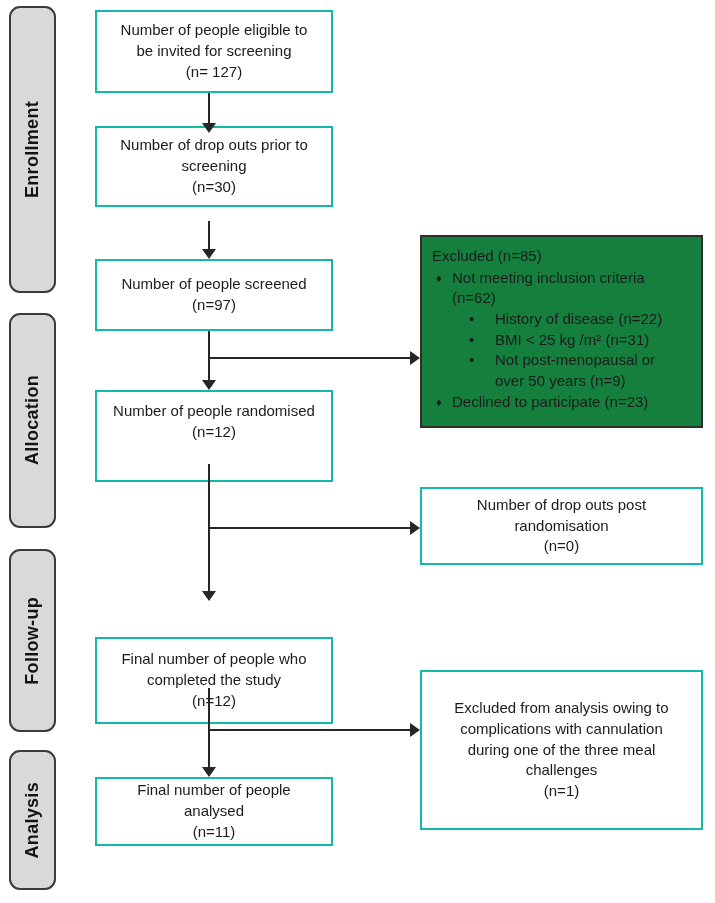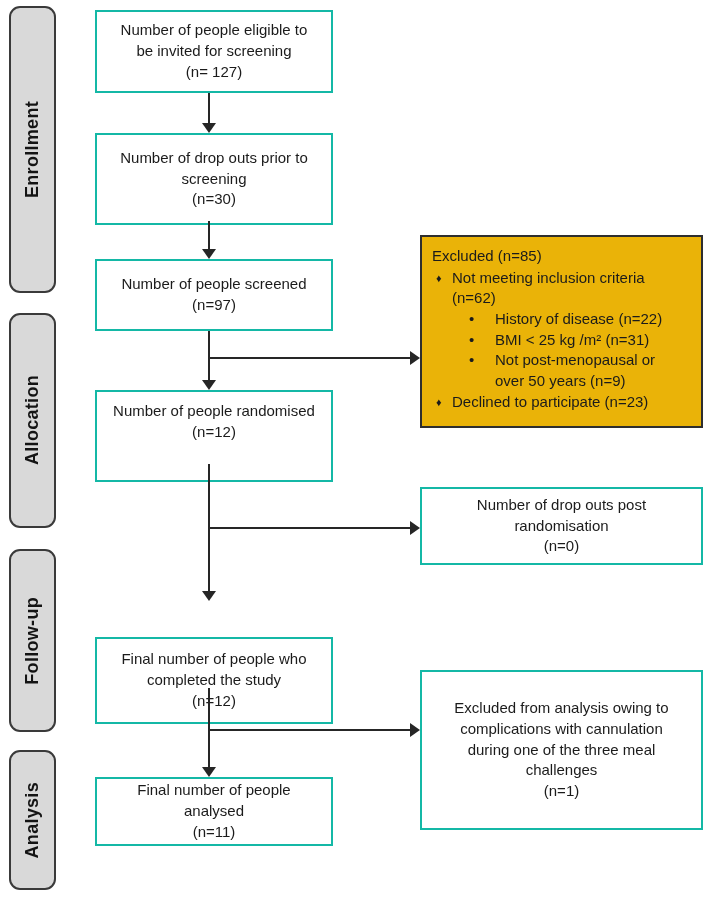--- a/index.html
+++ b/index.html
@@ -24,21 +24,21 @@
     position:absolute; background:#ffffff; border:2px solid #14b8a6;
     display:flex; align-items:center; justify-content:center;
     text-align:center; font-size:15px; line-height:1.38; color:#1b1b1b;
     padding:4px 6px;
   }
   .fbox .txt { white-space:pre-line; }
   .main-col { left:95px; width:238px; }
   .right-col { left:420px; width:283px; }
   
   .excluded {
-    position:absolute; background:#eab308; border:2px solid #2e2e2e;
+    position:absolute; background:#15803d; border:2px solid #2e2e2e;
     font-size:15px; line-height:1.38; color:#1b1b1b;
     padding:9px 10px 6px 10px; text-align:left;
   }
   .excluded .title { margin-bottom:1px; }
   .excluded .item { display:flex; align-items:flex-start; }
   .excluded .item .txt { white-space:pre-line; flex:1; }
   .excluded .lvl1 { margin-left:4px; }
   .excluded .lvl1 .bullet { width:16px; font-size:11px; line-height:21px; text-align:left; flex:0 0 16px; }
   .excluded .lvl2 { margin-left:37px; }
   .excluded .lvl2 .bullet { width:26px; font-size:15px; line-height:20px; text-align:left; flex:0 0 26px; }
@@ -72,21 +72,21 @@
   </div>
   <div class="stage" style="top:750px; height:140px;">
     <span>Analysis</span>
   </div>
 
   <div class="fbox main-col" style="top:10px; height:83px;">
     <span class="txt">Number of people eligible to
 be invited for screening
 (n= 127)</span>
   </div>
-  <div class="fbox main-col" style="top:133px; height:92px;">
+  <div class="fbox main-col" style="top:126px; height:81px;">
     <span class="txt">Number of drop outs prior to
 screening
 (n=30)</span>
   </div>
   <div class="fbox main-col" style="top:259px; height:72px;">
     <span class="txt">Number of people screened
 (n=97)</span>
   </div>
   <div class="fbox main-col" style="top:390px; height:92px; align-items:flex-start; padding-top:9px;">
     <span class="txt">Number of people randomised

